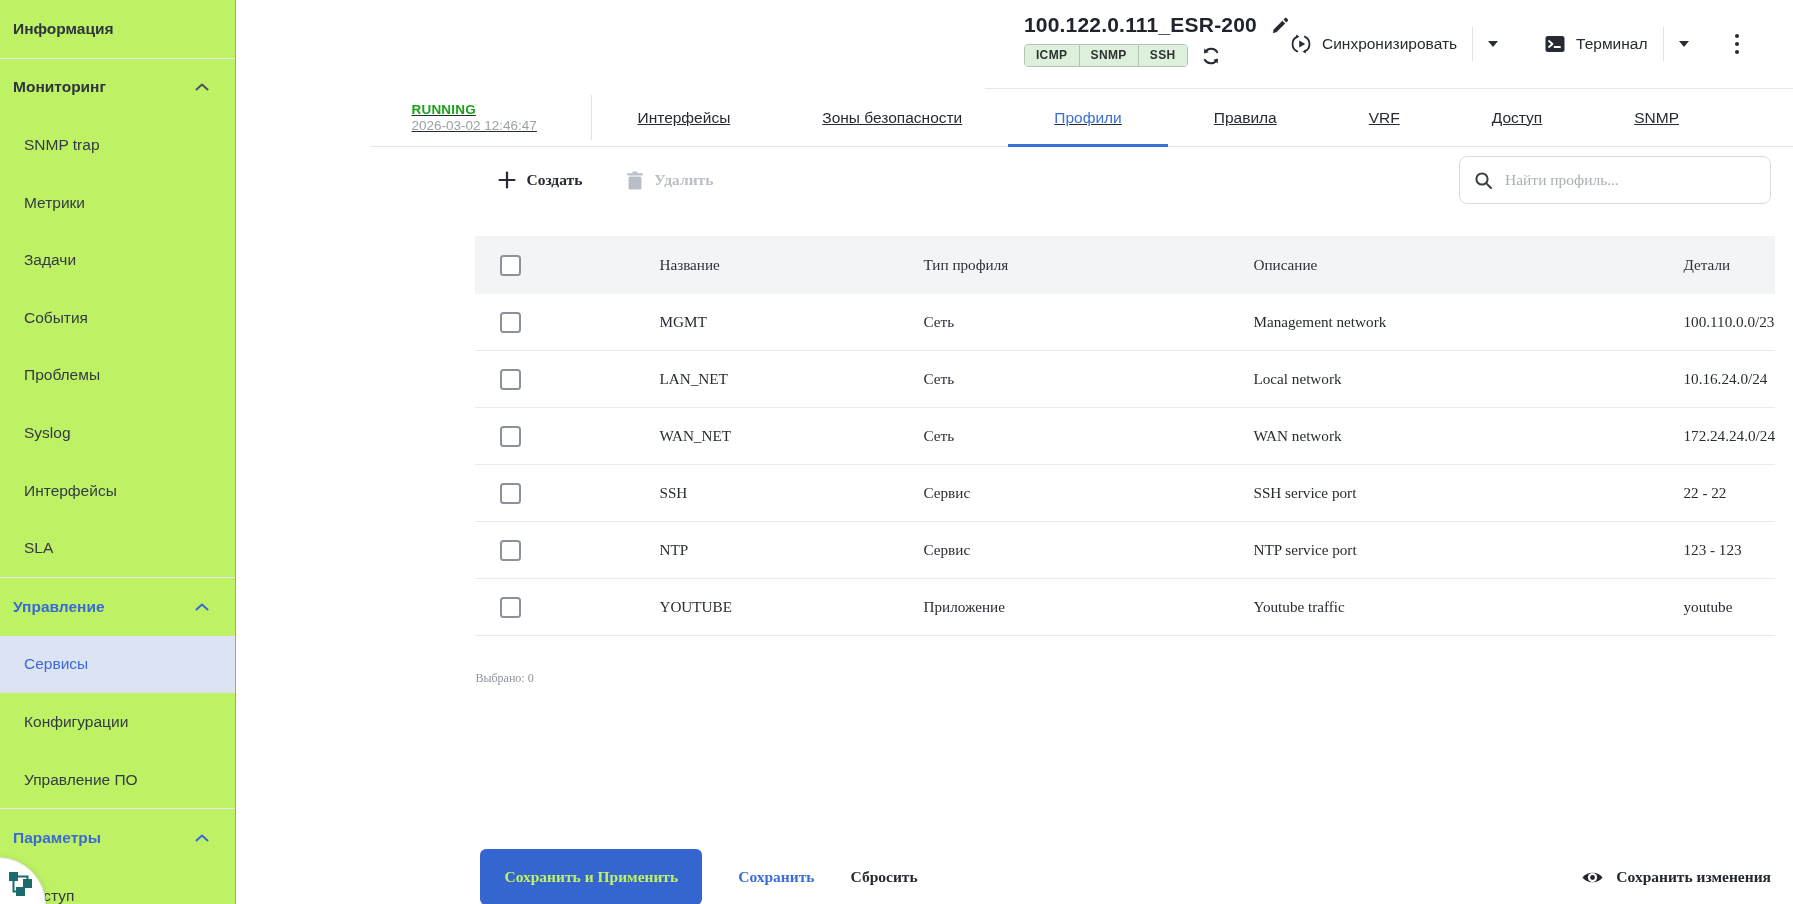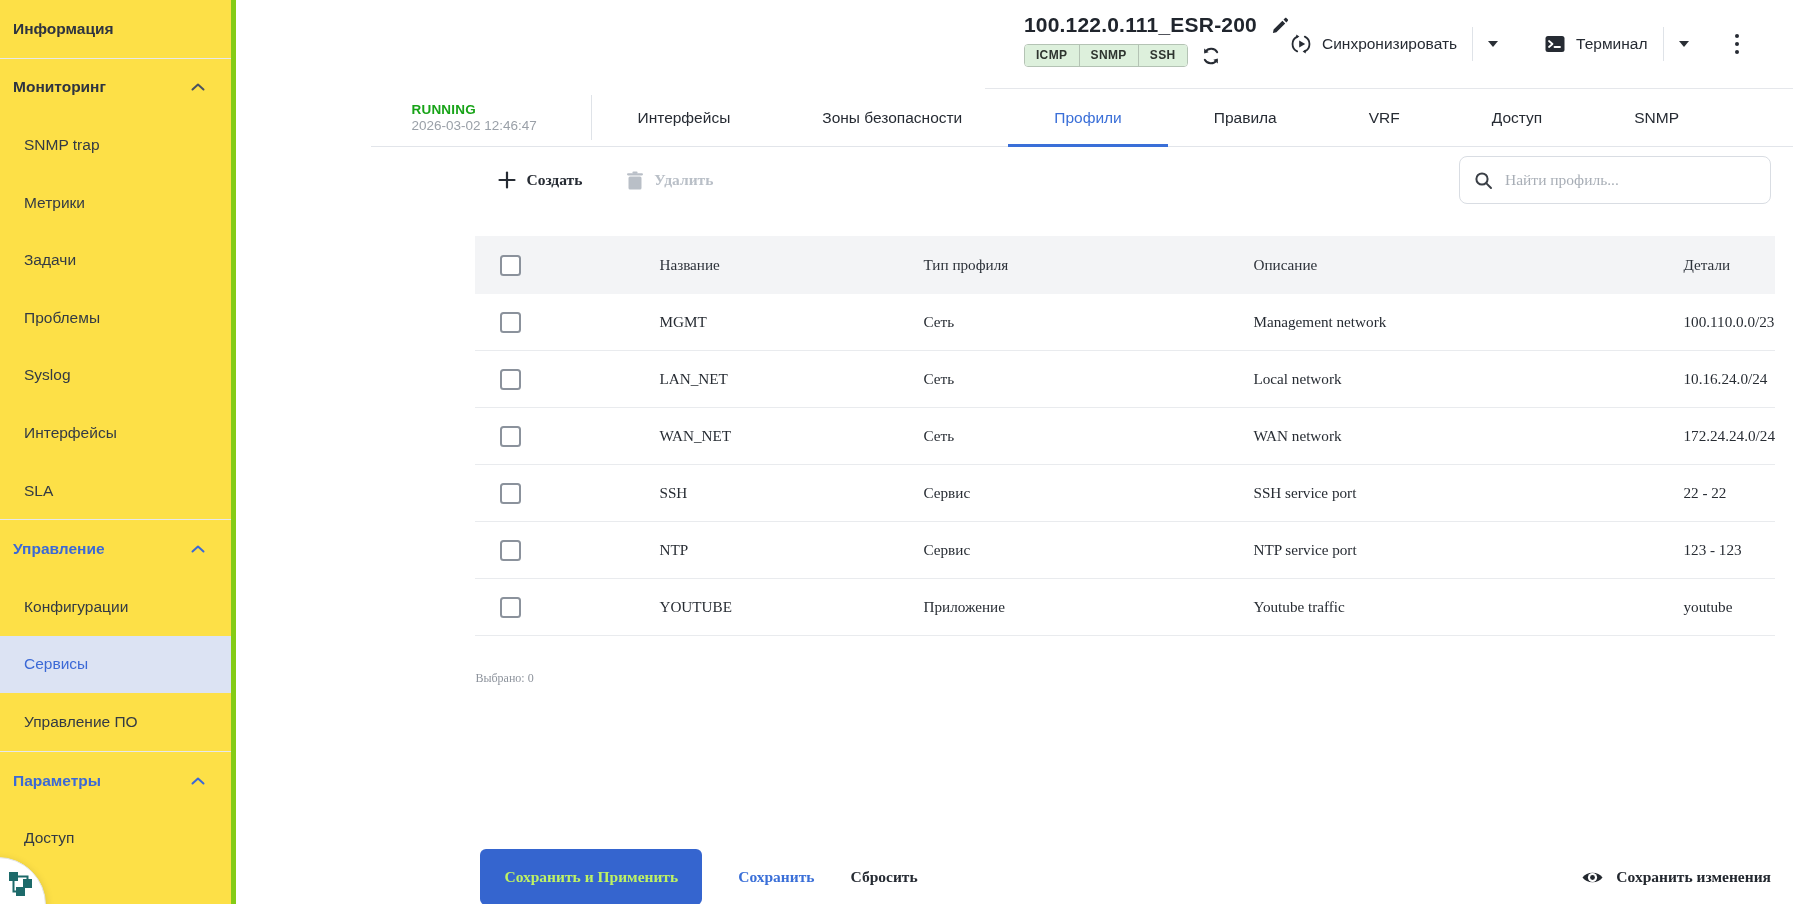--- a/index.html
+++ b/index.html
@@ -1,21 +1,21 @@
 <!DOCTYPE html>
 <html><head>
 <meta charset="utf-8">
 <style>
   * { margin:0; padding:0; box-sizing:border-box; }
   html,body { background:#ffffff; }
   body { font-family:"Liberation Sans", sans-serif; color:#272c33; }
   .app { position:relative; width:1793px; height:904px; background:#fff; display:flex; overflow:hidden; }
 
   
-  .sidebar { width:236px; min-width:236px; height:100%; border-right:5px solid #84cc16; overflow:hidden; background:#fde047; }
+  .sidebar { width:236px; min-width:236px; height:100%; border-right:1px solid #84cc16; overflow:hidden; background:#bef264; }
   .s-item { height:57.6px; display:flex; align-items:center; padding-left:13px; padding-right:16px; font-size:15.5px; color:#2e3440; cursor:pointer; }
   .s-item .lbl { flex:0 1 auto; }
   .s-item.child { padding-left:24px; font-weight:400; color:#333a44; }
   .s-item.top { font-weight:600; }
   .s-item.blue { color:#3b69d6; }
   .s-item.selected { background:#dce3f3; color:#3b69d6; }
   .s-div { height:1px; background:#e6e8ec; }
   .chev { margin-left:auto; margin-right:10px; width:14px; height:8px; }
   .chev svg { display:block; }
 
@@ -34,21 +34,21 @@
   .refresh { margin-left:13px; width:20px; height:20px; cursor:pointer; color:#262b33; }
 
   .t-right { margin-left:auto; display:flex; align-items:center; }
   .hbtn { display:flex; align-items:center; gap:10px; cursor:pointer; font-size:15.5px; color:#262b33; font-weight:400; }
   .hsep { width:1px; height:34px; background:#dfe3e8; margin:0 15px; }
   .caret { width:0; height:0; border-left:5.5px solid transparent; border-right:5.5px solid transparent; border-top:6px solid #2a2f36; cursor:pointer; }
   .gap46 { width:46px; }
   .kebab { margin-left:42px; display:flex; flex-direction:column; gap:3.5px; cursor:pointer; padding:4px; }
   .kebab span { width:4.5px; height:4.5px; border-radius:50%; background:#262b33; }
 
-  .tabbar { height:58px; border-bottom:1px solid #e2e5ea; display:flex; align-items:stretch; padding-left:41px; }
+  .tabbar { height:58px; border-bottom:1px solid #e2e5ea; display:flex; align-items:stretch; padding-left:41px;text-decoration:underline; }
   .status { width:179px; display:flex; flex-direction:column; justify-content:center; }
   .st-run { font-size:13.5px; font-weight:700; color:#17a317; letter-spacing:.2px; }
   .st-time { font-size:13.5px; color:#9aa0a8; margin-top:1px; }
   .vsep { width:1px; background:#dfe3e8; margin:6px 0; }
   .tabs { flex:1; display:flex; justify-content:space-between; padding-right:68px; }
   .tab { position:relative; display:flex; align-items:center; padding:0 46px; font-size:15.5px; color:#262b33; cursor:pointer; white-space:nowrap; }
   .tab.active { color:#3a6fd8; }
   .tab.active::after { content:""; position:absolute; left:0; right:0; bottom:-1px; height:3px; background:#3a6fd8; }
 
   .content { flex:1; display:flex; flex-direction:column; padding:0 18px 0 36px; min-height:0;font-family:Liberation Serif, serif; }
@@ -102,45 +102,48 @@
     <div class="s-item child">
         <span class="lbl">SNMP trap</span>
       </div>
     <div class="s-item child">
         <span class="lbl">Метрики</span>
       </div>
     <div class="s-item child">
         <span class="lbl">Задачи</span>
       </div>
     <div class="s-item child">
+        <span class="lbl">События</span>
+      </div>
+    <div class="s-item child">
         <span class="lbl">Проблемы</span>
       </div>
     <div class="s-item child">
         <span class="lbl">Syslog</span>
       </div>
     <div class="s-item child">
         <span class="lbl">Интерфейсы</span>
       </div>
     <div class="s-item child">
         <span class="lbl">SLA</span>
       </div>
     <div class="s-div"></div>
     <div class="s-item top blue">
       <span class="lbl">Управление</span>
       <span class="chev">
           <svg width="14" height="8" viewBox="0 0 14 8">
             <polyline points="1.5,6.5 7,1.5 12.5,6.5" fill="none" stroke="#3b69d6" stroke-width="2" stroke-linecap="round" stroke-linejoin="round"></polyline>
           </svg>
         </span>
     </div>
-    <div class="s-item child">
-        <span class="lbl">Конфигурации</span>
-      </div>
     <div class="s-item child selected">
         <span class="lbl">Сервисы</span>
+      </div>
+    <div class="s-item child">
+        <span class="lbl">Конфигурации</span>
       </div>
     <div class="s-item child">
         <span class="lbl">Управление ПО</span>
       </div>
     <div class="s-div"></div>
     <div class="s-item top blue">
       <span class="lbl">Параметры</span>
       <span class="chev">
           <svg width="14" height="8" viewBox="0 0 14 8">
             <polyline points="1.5,6.5 7,1.5 12.5,6.5" fill="none" stroke="#3b69d6" stroke-width="2" stroke-linecap="round" stroke-linejoin="round"></polyline>

